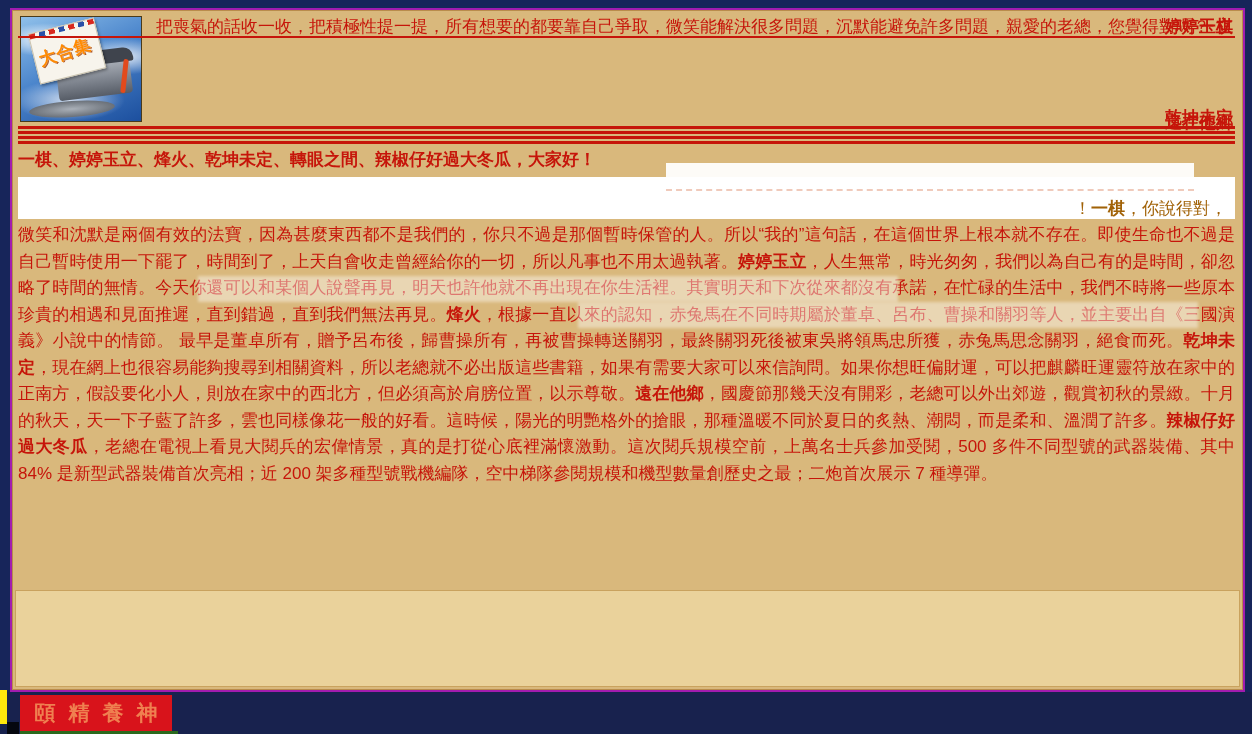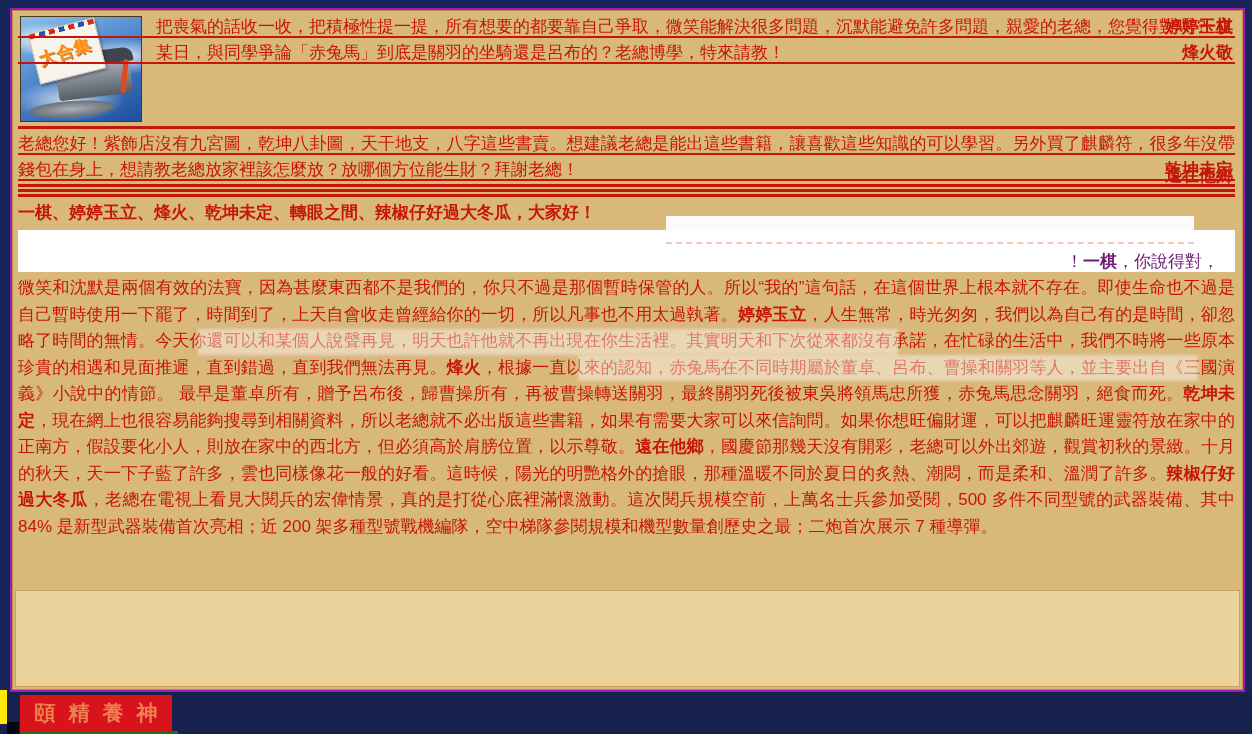--- a/index.html
+++ b/index.html
@@ -28,21 +28,21 @@
     background-image:repeating-linear-gradient(to bottom,
       transparent 0px,transparent 22.5px,#c6150a 22.5px,#c6150a 24px,transparent 24px,transparent 26px);
     background-size:100% 26px;
   }
   .sender{position:absolute;right:2px;bottom:0;font-weight:bold;white-space:nowrap;background:transparent;}
   .rule{height:3px;background:#c6150a;margin:1px 0 2px 0;}
   .clear{clear:both;}
   .greeting{color:#c6150a;font-size:17px;font-weight:bold;line-height:26px;margin-top:3px;}
   
   .white-band{position:relative;height:42px;background:#ffffff;margin:4px 0 3px 0;}
-  .fragment{position:absolute;right:16px;bottom:-2px;color:#701a75;font-size:17px;line-height:24px;}
+  .fragment{position:absolute;right:8px;bottom:-2px;color:#a16207;font-size:17px;line-height:24px;}
   .fragment b{font-weight:bold;}
   
   .reply-para{
     position:relative;color:#c6150a;font-size:17px;line-height:26.5px;
     text-align:justify;text-justify:inter-ideograph;margin-top:0;
   }
   .seg-bold{font-weight:bold;}
   
   .patch{position:absolute;background:rgba(255,255,255,0.94);z-index:2;}
   .patch.dashes{border-bottom:2px dashed rgba(205,80,30,0.30);}
@@ -123,28 +123,23 @@
           </div>
         </div>
 
         <div class="letter">
           <span>把喪氣的話收一收，把積極性提一提，所有想要的都要靠自己爭取，微笑能解決很多問題，沉默能避免許多問題，親愛的老總，您覺得對嗎？</span>
           <span class="sender">一棋</span>
         </div>
         <div class="letter">
           <span class="sender">婷婷玉立</span>
         </div>
-        <div class="letter">
-          <span>某日，與同學爭論「赤兔馬」到底是關羽的坐騎還是呂布的？老總博學，特來請教！</span>
-          <span class="sender">烽火敬</span>
-        </div>
         <div class="rule clear"></div>
 
         <div class="letter">
-          <span>老總您好！紫飾店沒有九宮圖，乾坤八卦圖，天干地支，八字這些書賣。想建議老總是能出這些書籍，讓喜歡這些知識的可以學習。另外買了麒麟符，很多年沒帶錢包在身上，想請教老總放家裡該怎麼放？放哪個方位能生財？拜謝老總！</span>
           <span class="sender">乾坤未定</span>
         </div>
         <div class="rule"></div>
 
         <div class="letter">
           <div class="patch dashes" style="left:648px;top:27px;width:528px;height:26px;"></div>
           <span class="sender">遠在他鄉</span>
         </div>
         <div class="rule"></div>
 

